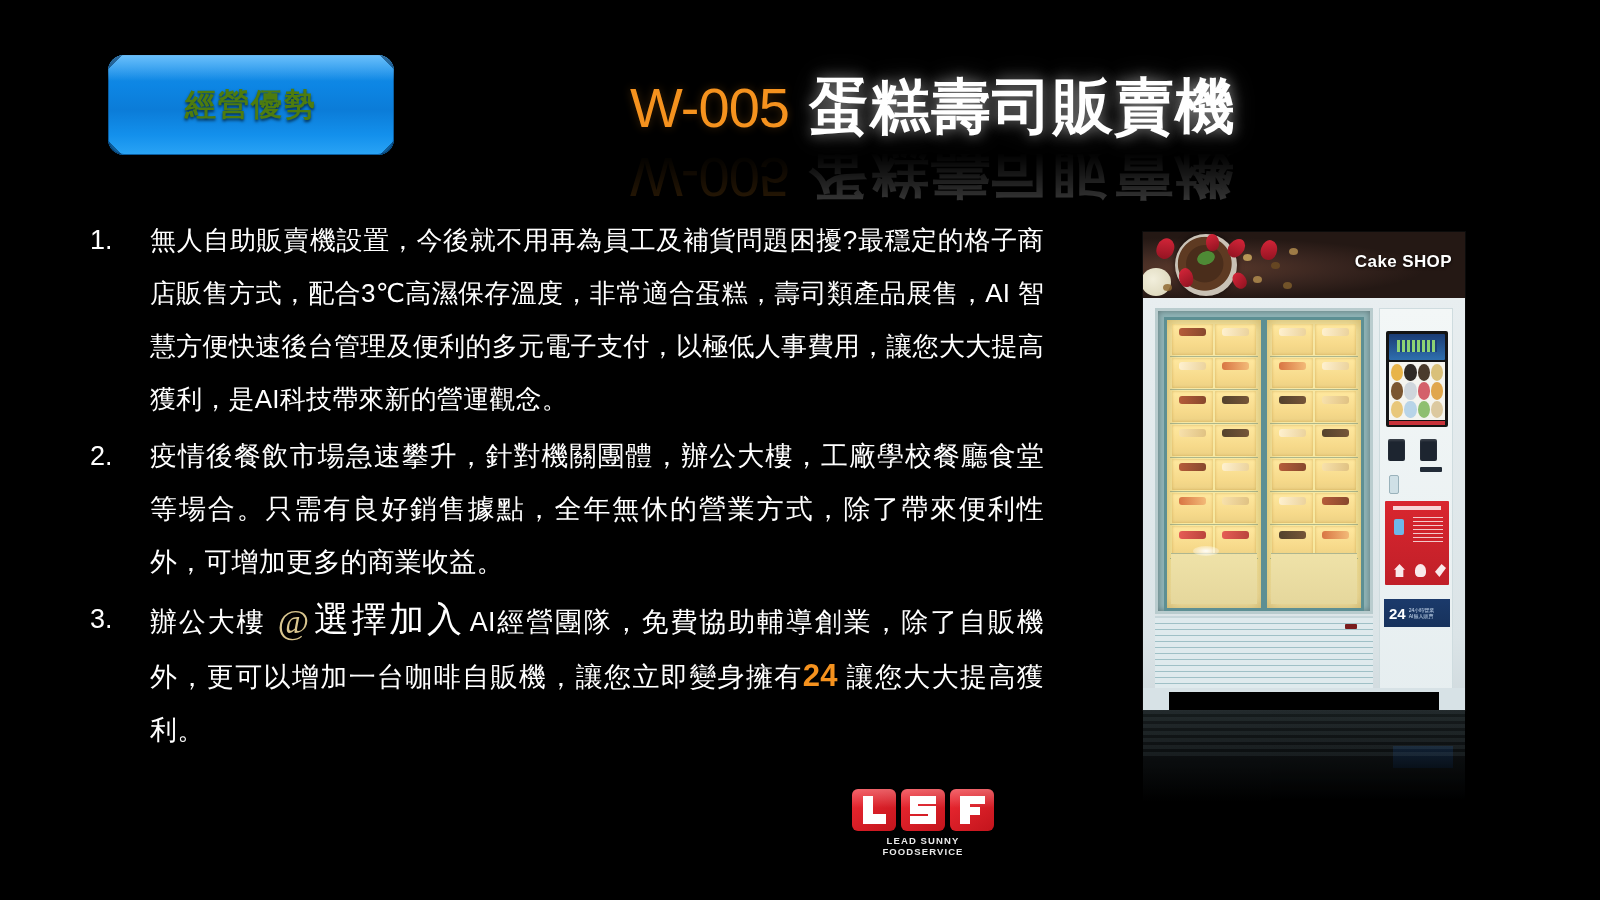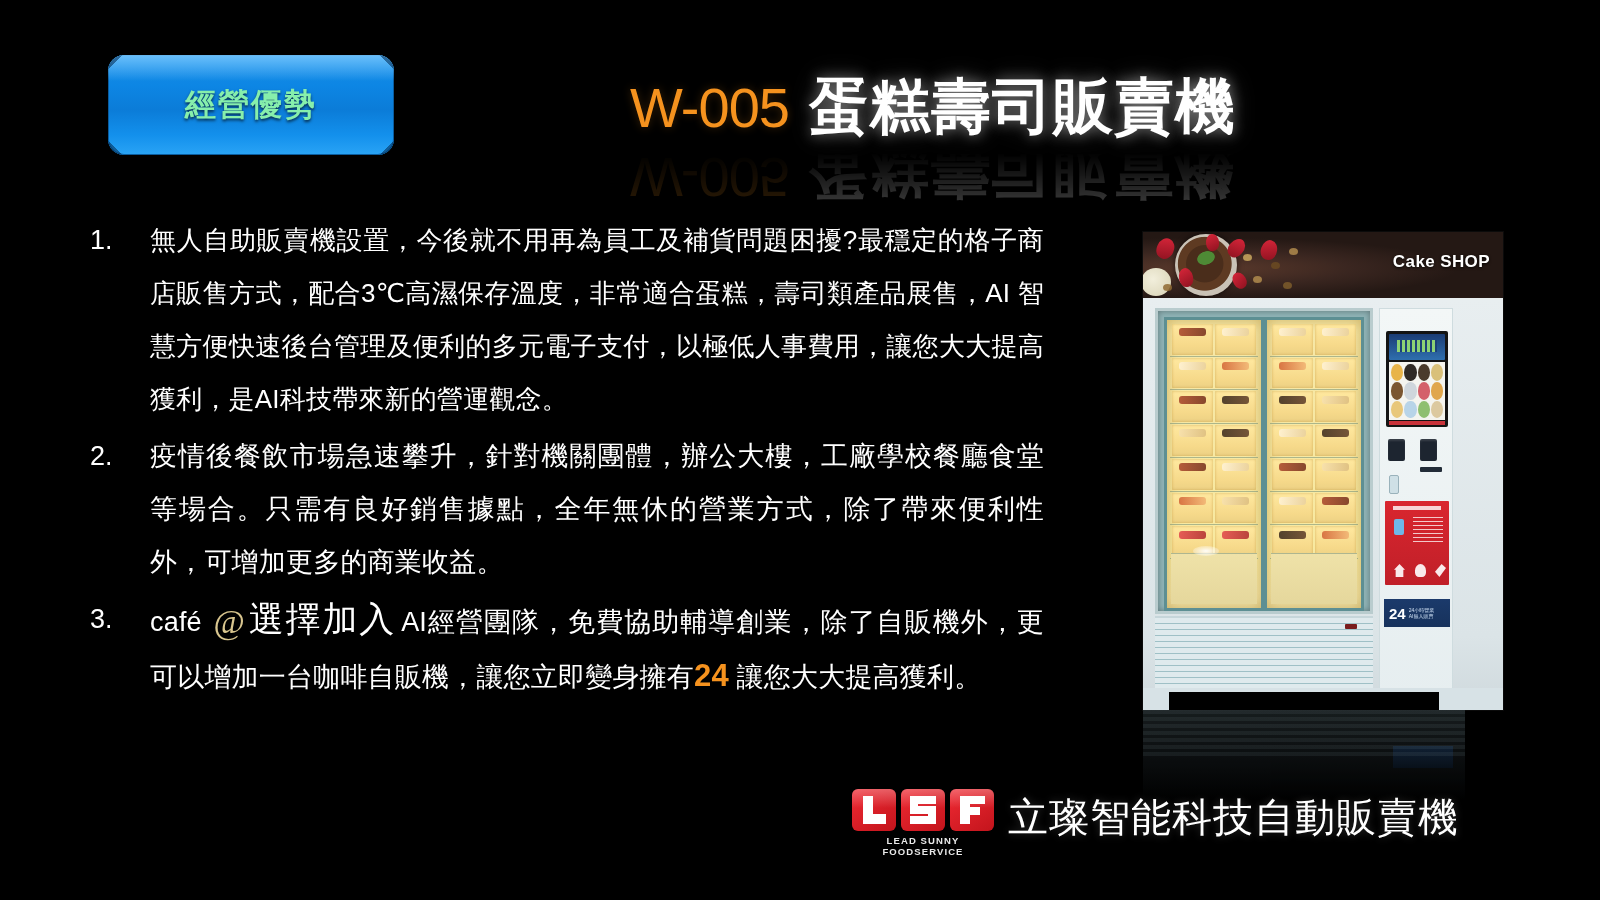--- a/index.html
+++ b/index.html
@@ -34,21 +34,21 @@
     background:
       linear-gradient(135deg,rgba(0,40,80,.55) 0 10px,transparent 10px) top left/46px 46px no-repeat,
       linear-gradient(225deg,rgba(0,40,80,.55) 0 10px,transparent 10px) top right/46px 46px no-repeat,
       linear-gradient(45deg,rgba(0,40,80,.55) 0 10px,transparent 10px) bottom left/46px 46px no-repeat,
       linear-gradient(315deg,rgba(0,40,80,.55) 0 10px,transparent 10px) bottom right/46px 46px no-repeat;
     border-radius:16px;
   }
   .badge-label{
     position:absolute;inset:0;
     display:flex;align-items:center;justify-content:center;
-    color:#86efac;font-size:31px;font-weight:bold;letter-spacing:2px;
+    color:#4d7c0f;font-size:31px;font-weight:bold;letter-spacing:2px;
     text-shadow:0 2px 3px rgba(0,0,0,.65);
     z-index:3;
   }
 
   
   .title{
     position:absolute;left:630px;top:62px;width:780px;height:90px;
     display:flex;align-items:center;gap:20px;white-space:nowrap;
   }
   .title-code{
@@ -98,21 +98,20 @@
   .cafe-word{
     font-family:"DejaVu Serif","Liberation Serif",serif;
     font-size:35px;font-weight:400;letter-spacing:1px;padding-right:5px;
   }
 
   
   .photo{
     position:absolute;left:1143px;top:232px;width:322px;height:478px;
     background:#eef3f3;overflow:hidden;
     box-shadow:0 0 0 1px #0b0b0b;
-    padding-left:38px;
   }
   .photo-header{
     position:absolute;left:0;top:0;width:100%;height:66px;
     background:
       radial-gradient(ellipse at 18% 55%,#5c3a2c 0%,#3a2620 34%,#241814 60%),
       linear-gradient(to right,#2d1f1a,#42302a 45%,#2a1d19);
     overflow:hidden;
   }
   .cake-plate{
     position:absolute;left:32px;top:2px;width:62px;height:62px;border-radius:50%;
@@ -342,21 +341,21 @@
       <div class="item-body">無人自助販賣機設置，今後就不用再為員工及補貨問題困擾?最穩定的格子商店販售方式，配合3℃高濕保存溫度，非常適合蛋糕，壽司類產品展售，AI 智慧方便快速後台管理及便利的多元電子支付，以極低人事費用，讓您大大提高獲利，是AI科技帶來新的營運觀念。</div>
     </div>
 
     <div class="item item-2">
       <div class="item-num">2.</div>
       <div class="item-body">疫情後餐飲市場急速攀升，針對機關團體，辦公大樓，工廠學校餐廳食堂等場合。只需有良好銷售據點，全年無休的營業方式，除了帶來便利性外，可增加更多的商業收益。</div>
     </div>
 
     <div class="item item-3">
       <div class="item-num">3.</div>
-      <div class="item-body"><span>café</span> <span class="at-mark">@</span><span class="cafe-word">選擇加入</span><span>AI經營團隊，免費協助輔導創業，除了自販機外，更可以增加一台咖啡自販機，讓您立即變身擁有</span><span class="accent-24">24</span> <span>讓您大大提高獲利。</span></div>
+      <div class="item-body"><span>辦公大樓</span> <span class="at-mark">@</span><span class="cafe-word">選擇加入</span><span>AI經營團隊，免費協助輔導創業，除了自販機外，更可以增加一台咖啡自販機，讓您立即變身擁有</span><span class="accent-24">24</span> <span>讓您大大提高獲利。</span></div>
     </div>
 
   </div>
 
   <div class="photo">
 
     <div class="photo-header">
       <div class="cake-plate"></div>
       <div class="cake-mint"></div>
       <div class="pear"></div>
@@ -521,16 +520,15 @@
             <i class="e"></i>
           </div>
         <div class="lsf-tile t-f">
             <i class="v"></i>
             <i class="h1"></i>
             <i class="h2"></i>
           </div>
       </div>
       <div class="lsf-tag">LEAD SUNNY FOODSERVICE</div>
     </div>
-    <div class="brand-name">立璨智能科技自動販賣機</div>
   </div>
 
 </div>
 
 </body></html>

